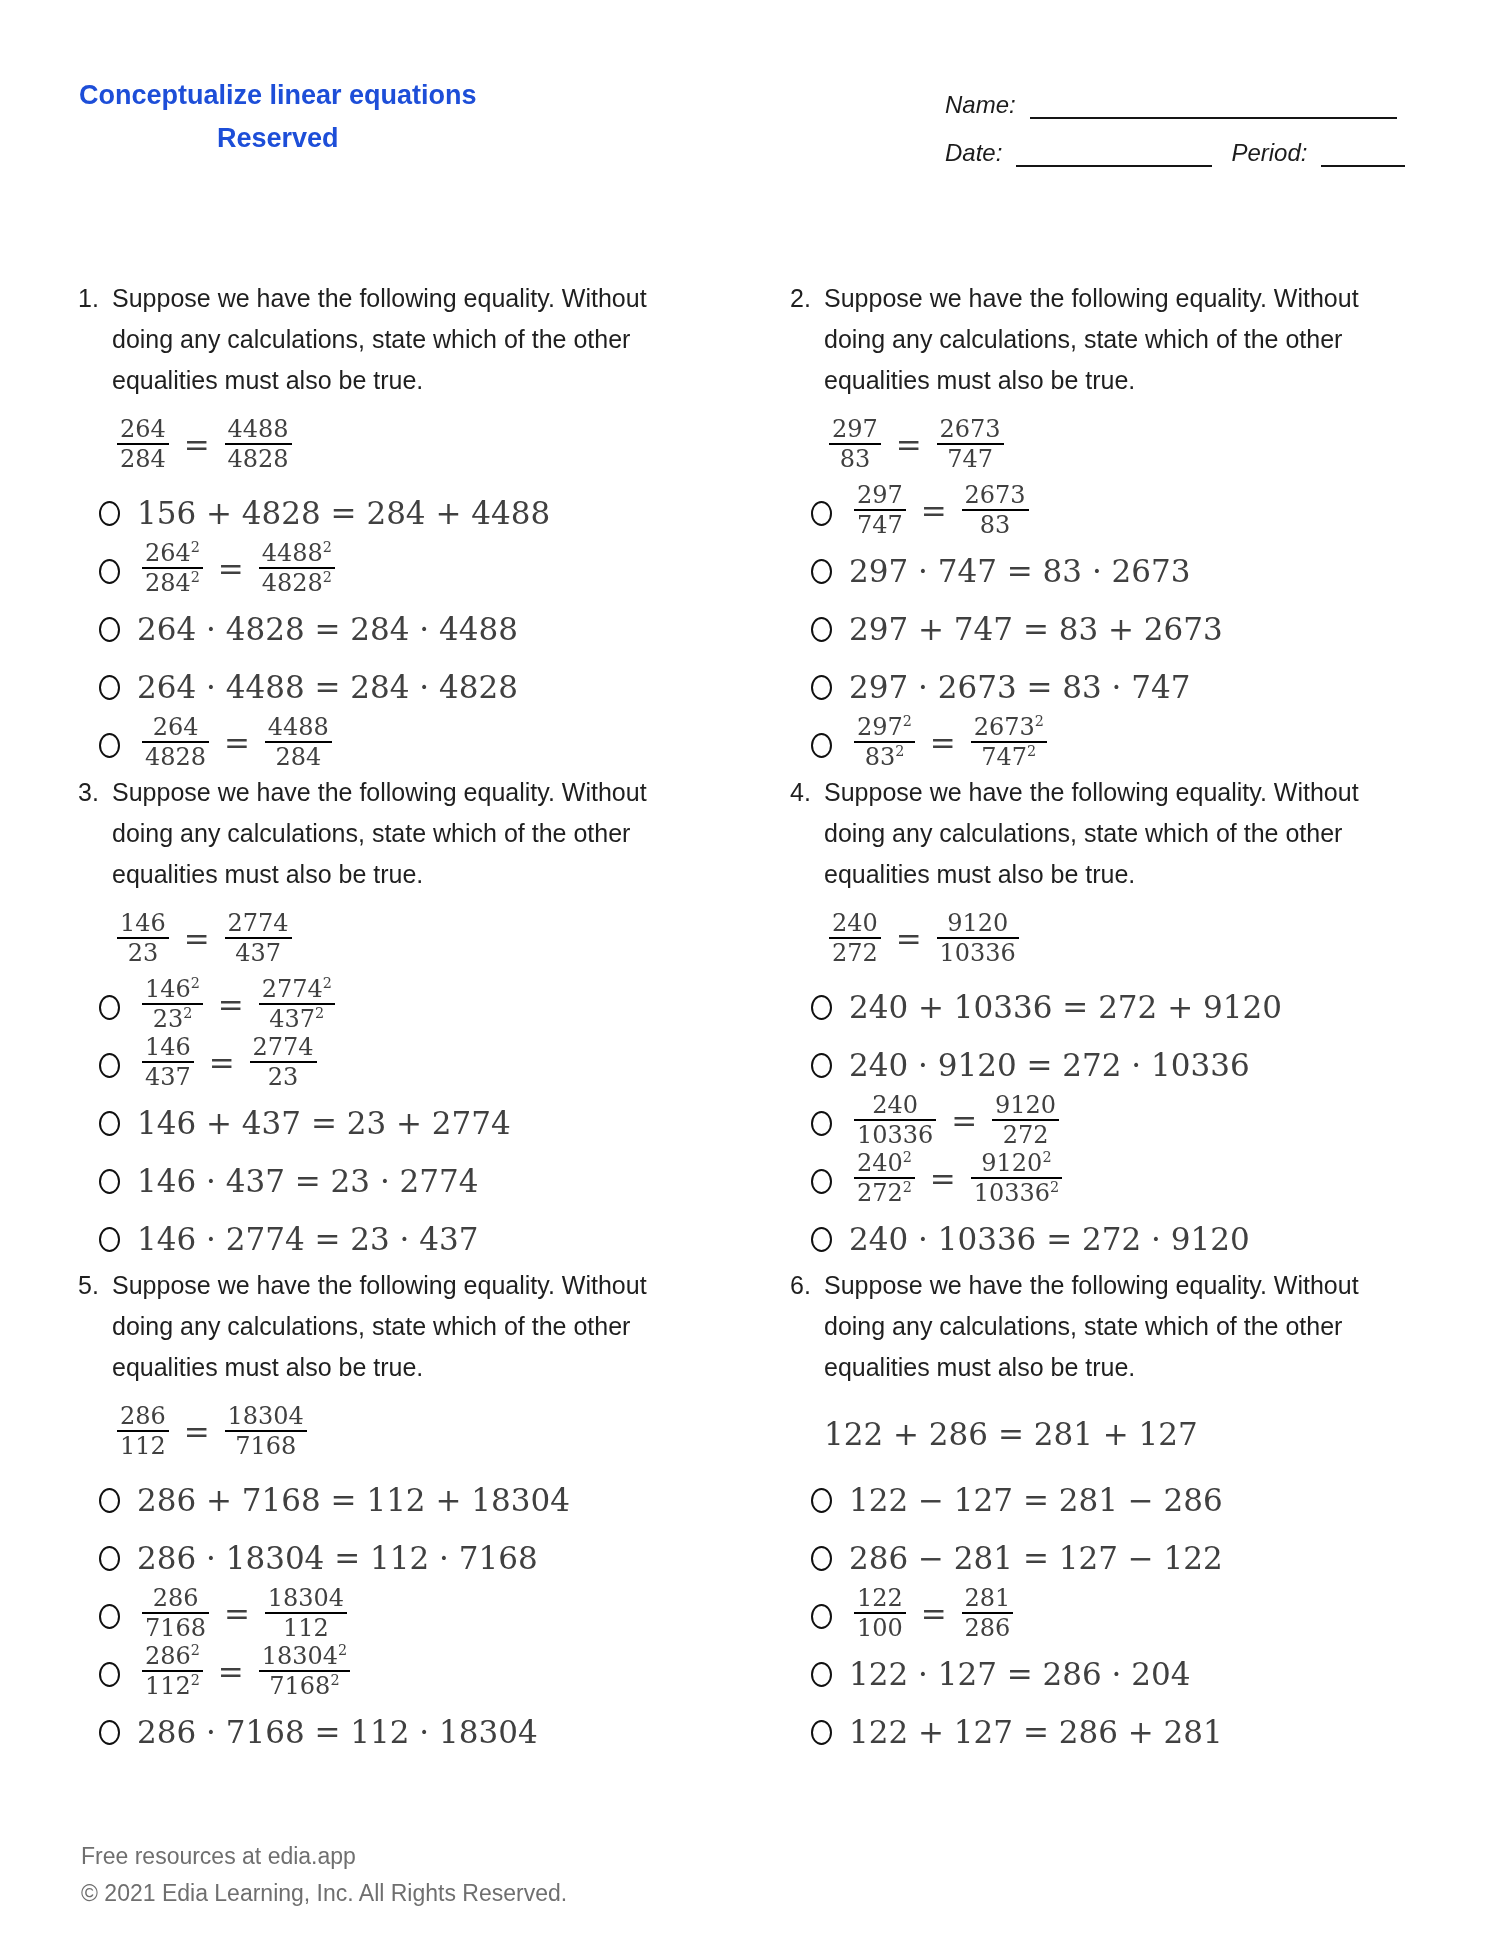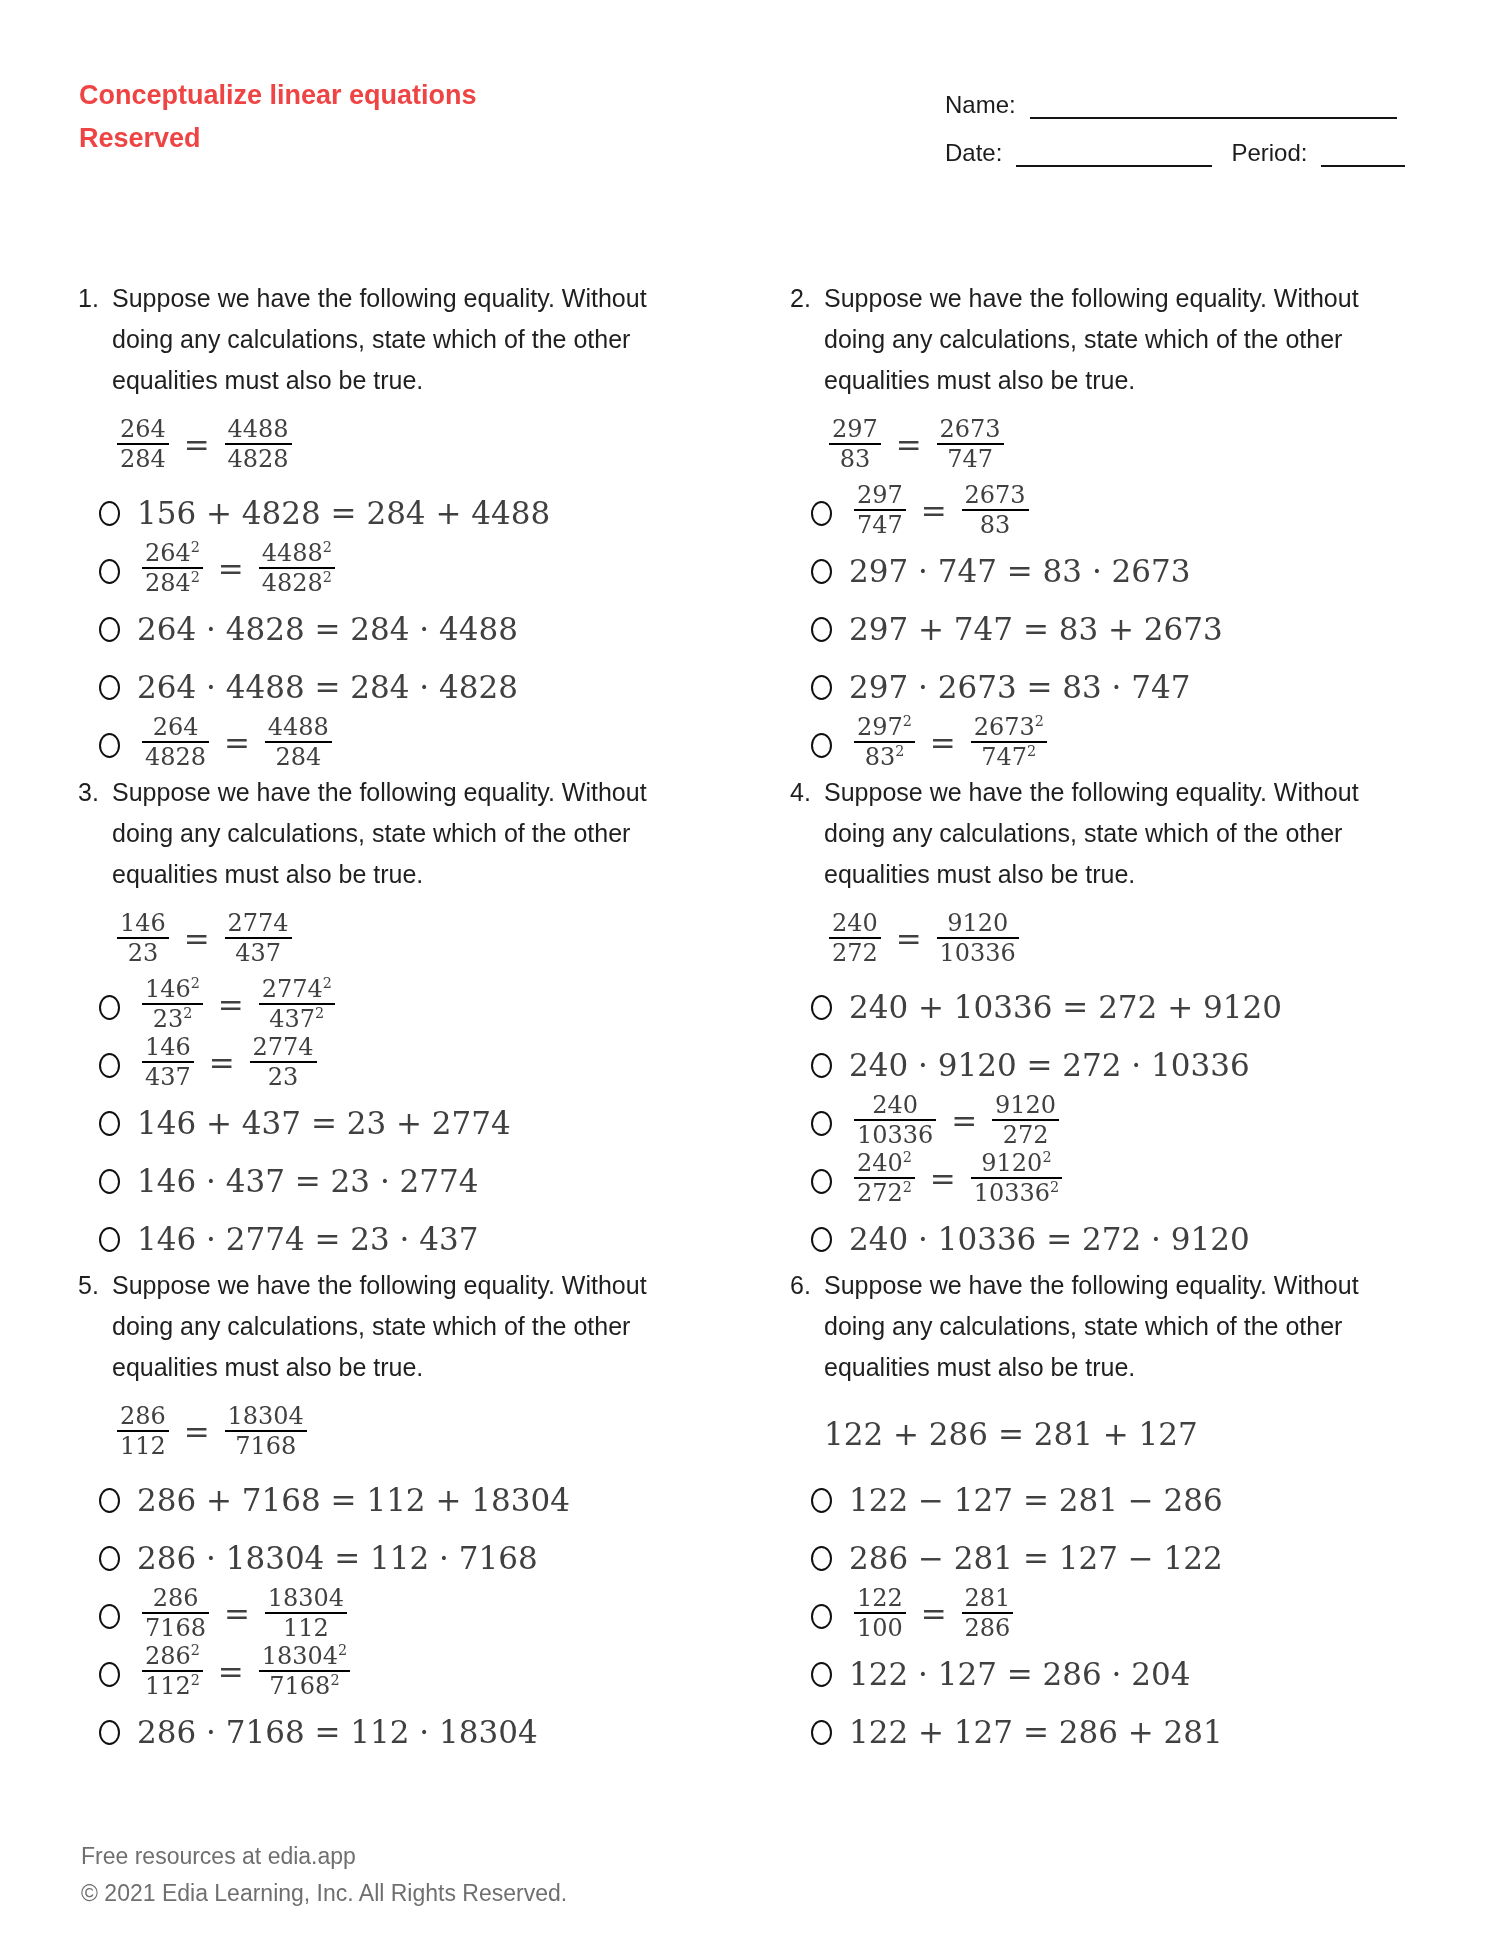--- a/index.html
+++ b/index.html
@@ -3,24 +3,24 @@
 <meta charset="utf-8">
 <style>
   html,body { margin:0; padding:0; background:#ffffff; }
   .page {
     position:relative; width:1500px; height:1944px; background:#ffffff;
     font-family:"Liberation Sans","DejaVu Sans",sans-serif; color:#202020; overflow:hidden;
   }
 
   
   .title-block { position:absolute; left:79px; top:74px; }
-  .title-line { font-size:27px; font-weight:bold; line-height:43px; color:#ef4444; }
+  .title-line { font-size:27px; font-weight:bold; line-height:43px; color:#1d4ed8;text-align:center; }
 
   .header-fields { position:absolute; left:945px; top:90px; width:452px; }
-  .field-row { display:flex; align-items:flex-end; height:29px; margin-bottom:19px; }
+  .field-row { display:flex; align-items:flex-end; height:29px; margin-bottom:19px;font-style:italic; }
   .field-label { font-size:24px; color:#1c1c1c; line-height:29px; }
   .field-line { border-bottom:2px solid #151515; height:100%; flex:none; }
   .name-line { flex:1 1 auto; margin-left:14px; }
   .date-line { width:196px; margin-left:14px; }
   .period-label { margin-left:19px; }
   .period-line { width:84px; margin-left:14px; }
 
   
   .problems {
     position:absolute; left:78px; top:278px; width:1352px;

